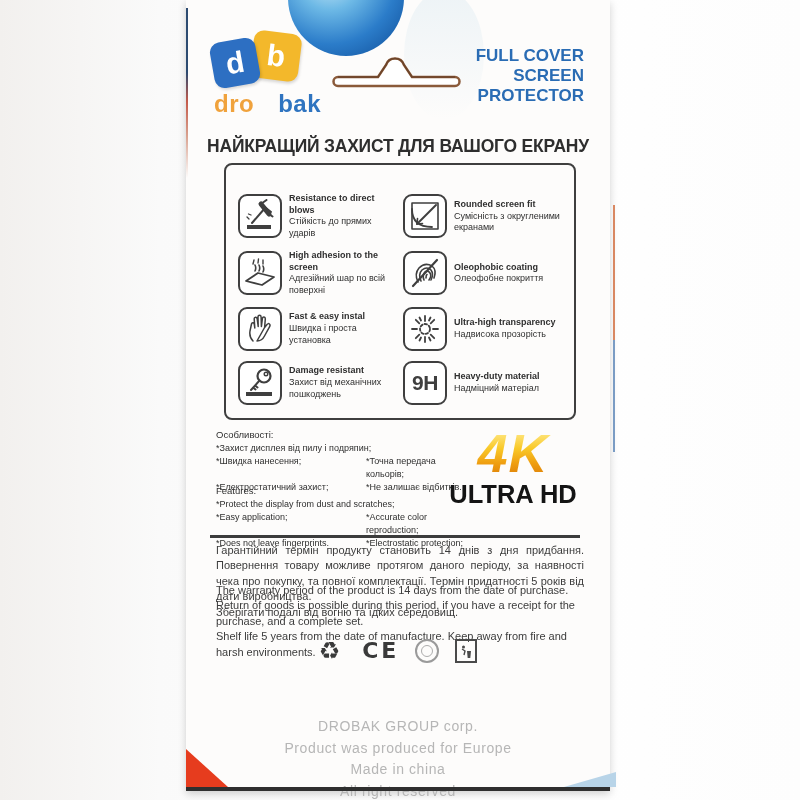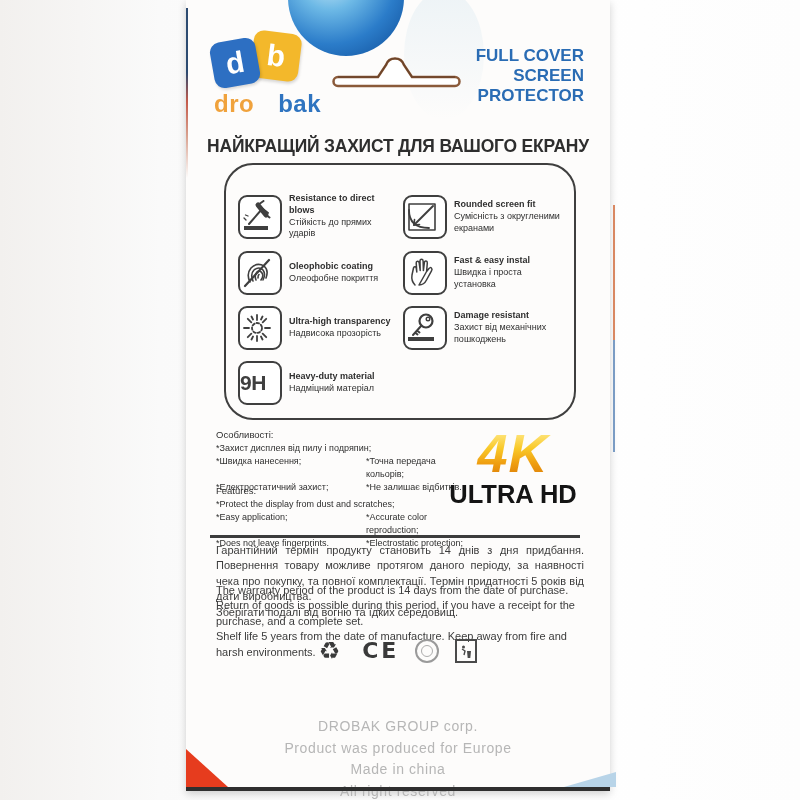--- a/index.html
+++ b/index.html
@@ -41,26 +41,26 @@
 
   .tagline { position:absolute; right:26px; top:46px; text-align:right; color:#2a6cb4;
              font-weight:700; font-size:17px; line-height:1.18; white-space:pre-line; letter-spacing:0; }
 
   .main-title { position:absolute; left:0; top:136px; width:100%; text-align:center;
                 font-size:18px; font-weight:700; color:#2e2e2e; letter-spacing:-.2px;
                 transform:scaleX(.97); }
 
   
   .feature-box { position:absolute; left:38px; top:163px; width:352px; height:257px;
-                 border:2px solid #3f3f3f; border-radius:29px;
+                 border:2px solid #3f3f3f; border-radius:8px;
                  display:grid; grid-template-columns:1fr 1fr; column-gap:4px; row-gap:6px;
                  padding:26px 10px 11px 12px; }
   .feat { display:flex; align-items:center; gap:7px; }
   .icon-box { flex:0 0 44px; width:44px; height:44px; border:2px solid #3f3f3f; border-radius:9px;
-              display:flex; align-items:center; justify-content:flex-start; background:#fff; }
+              display:flex; align-items:center; justify-content:center; background:#fff; }
   .icon-box svg { stroke:#3f3f3f; fill:none; stroke-width:2; stroke-linecap:round; stroke-linejoin:round; }
   .nine-h { font-size:21px; font-weight:700; color:#3f3f3f; letter-spacing:-.5px; }
   .feat-text { font-size:9px; line-height:1.3; color:#2f2f2f; max-width:118px; }
   .feat-text .en { font-weight:700; display:block; }
   .feat-text .ua { font-weight:400; display:block; }
 
   
   .flist { position:absolute; left:30px; width:250px; font-size:9px; color:#2f2f2f; line-height:1.45; }
   .flist-ua { top:428px; }
   .flist-en { top:484px; }
@@ -156,20 +156,33 @@
             <path d="M28 6 L9 25"></path>
             <path d="M9 25 L9.5 19.5 M9 25 L14.5 24.5" stroke-width="1.6"></path>
           </svg>
         </div>
         <div class="feat-text">
           <span class="en">Rounded screen fit</span>
           <span class="ua">Сумісність з округленими екранами</span>
         </div>
       </div>
 
+      <div class="feat">
+        <div class="icon-box">
+          <svg width="34" height="34" viewBox="0 0 34 34">
+            <path d="M3 25 L15 17 L31 21 L19 29 Z" stroke-width="1.8"></path>
+            <path d="M12 15 q1.5-3 0-6 M16 15 q1.5-3 0-6 M20 16 q1.5-3 0-6" stroke-width="1.6"></path>
+            <path d="M10 8 l1-4 M15 7 l0.5-4 M20 8 l0-4" stroke-width="1.4"></path>
+          </svg>
+        </div>
+        <div class="feat-text">
+          <span class="en">High adhesion to the screen</span>
+          <span class="ua">Адгезійний шар по всій поверхні</span>
+        </div>
+      </div>
 
       <div class="feat">
         <div class="icon-box">
           <svg width="34" height="34" viewBox="0 0 34 34">
             <path d="M10 26 Q6 18 11 12 Q17 6 24 10 Q29 14 26 22" stroke-width="1.6"></path>
             <path d="M13 25 Q10 18 14 14 Q19 10 23 14 Q26 18 23 24" stroke-width="1.6"></path>
             <path d="M16 24 Q14 19 17 16 Q20 14 22 17 Q24 20 21 24" stroke-width="1.6"></path>
             <path d="M18 22 Q18 19 19 18.5" stroke-width="1.6"></path>
             <path d="M29 4 L5 30" stroke-width="2.2"></path>
           </svg>

